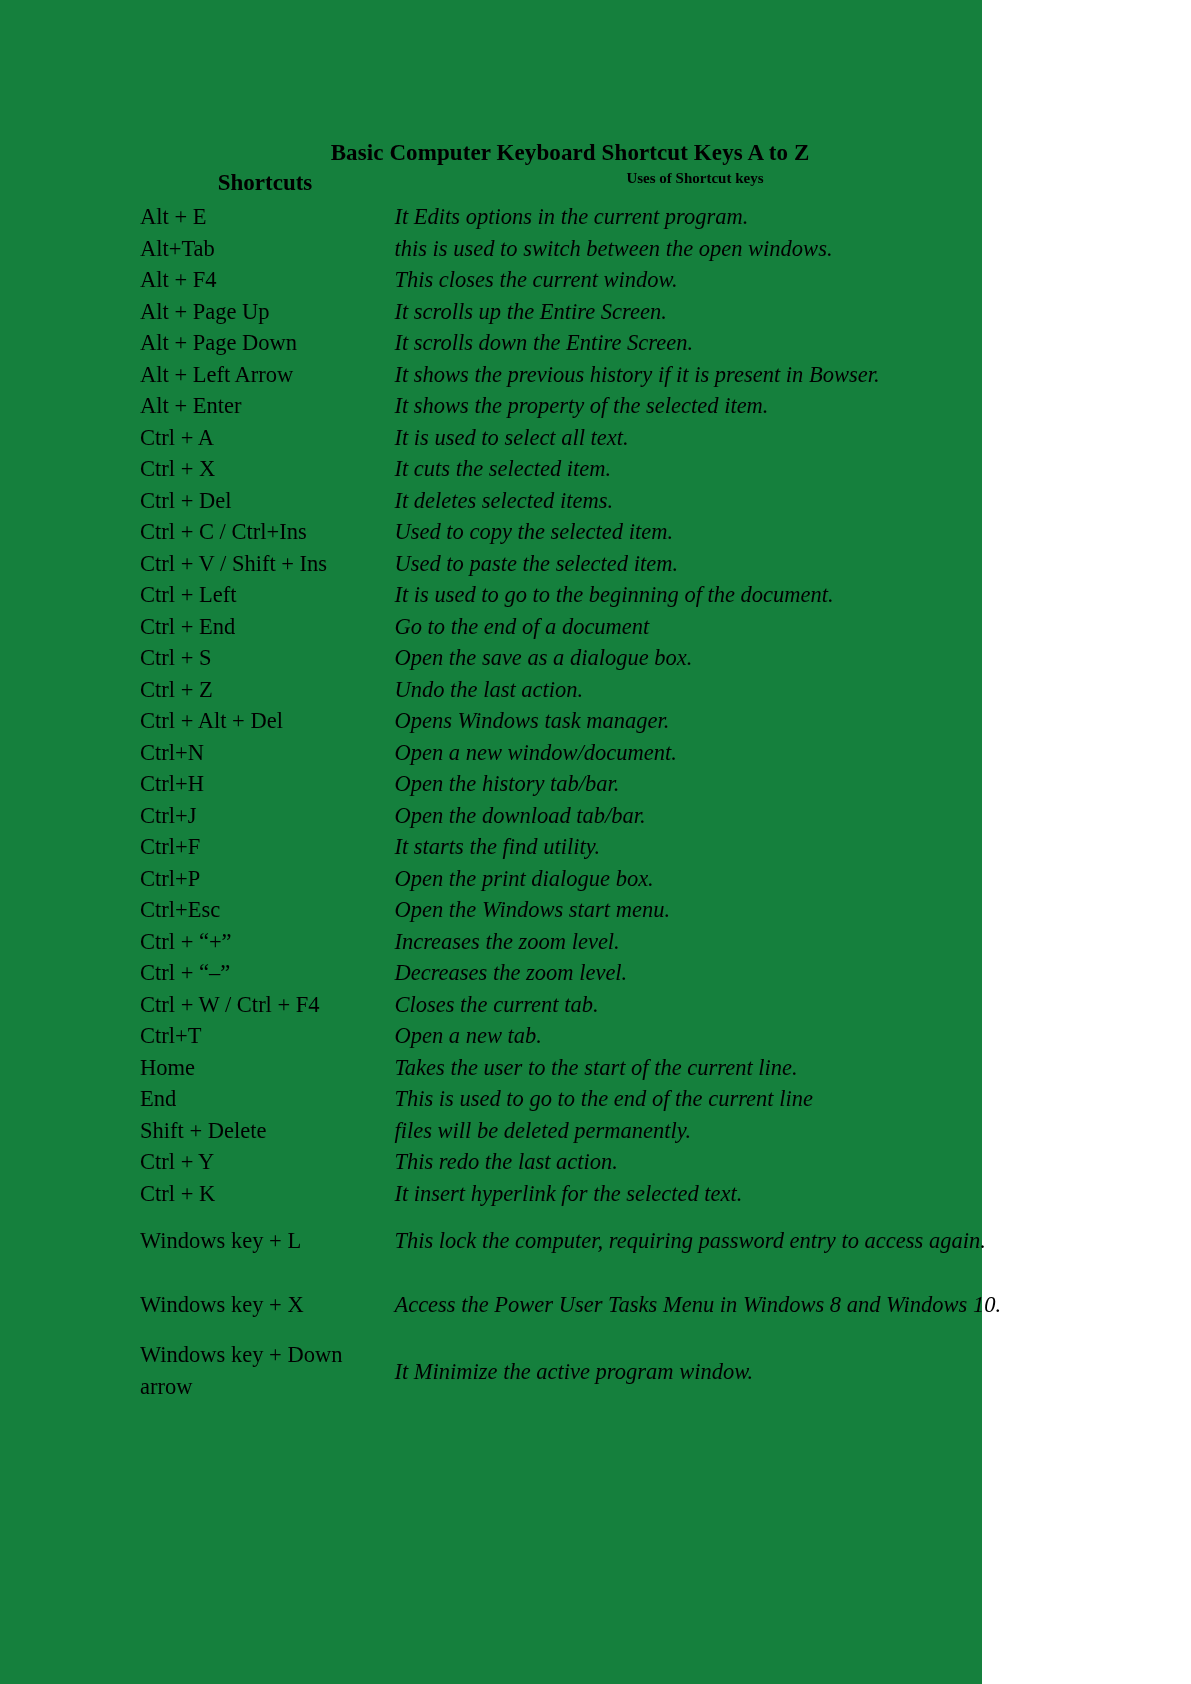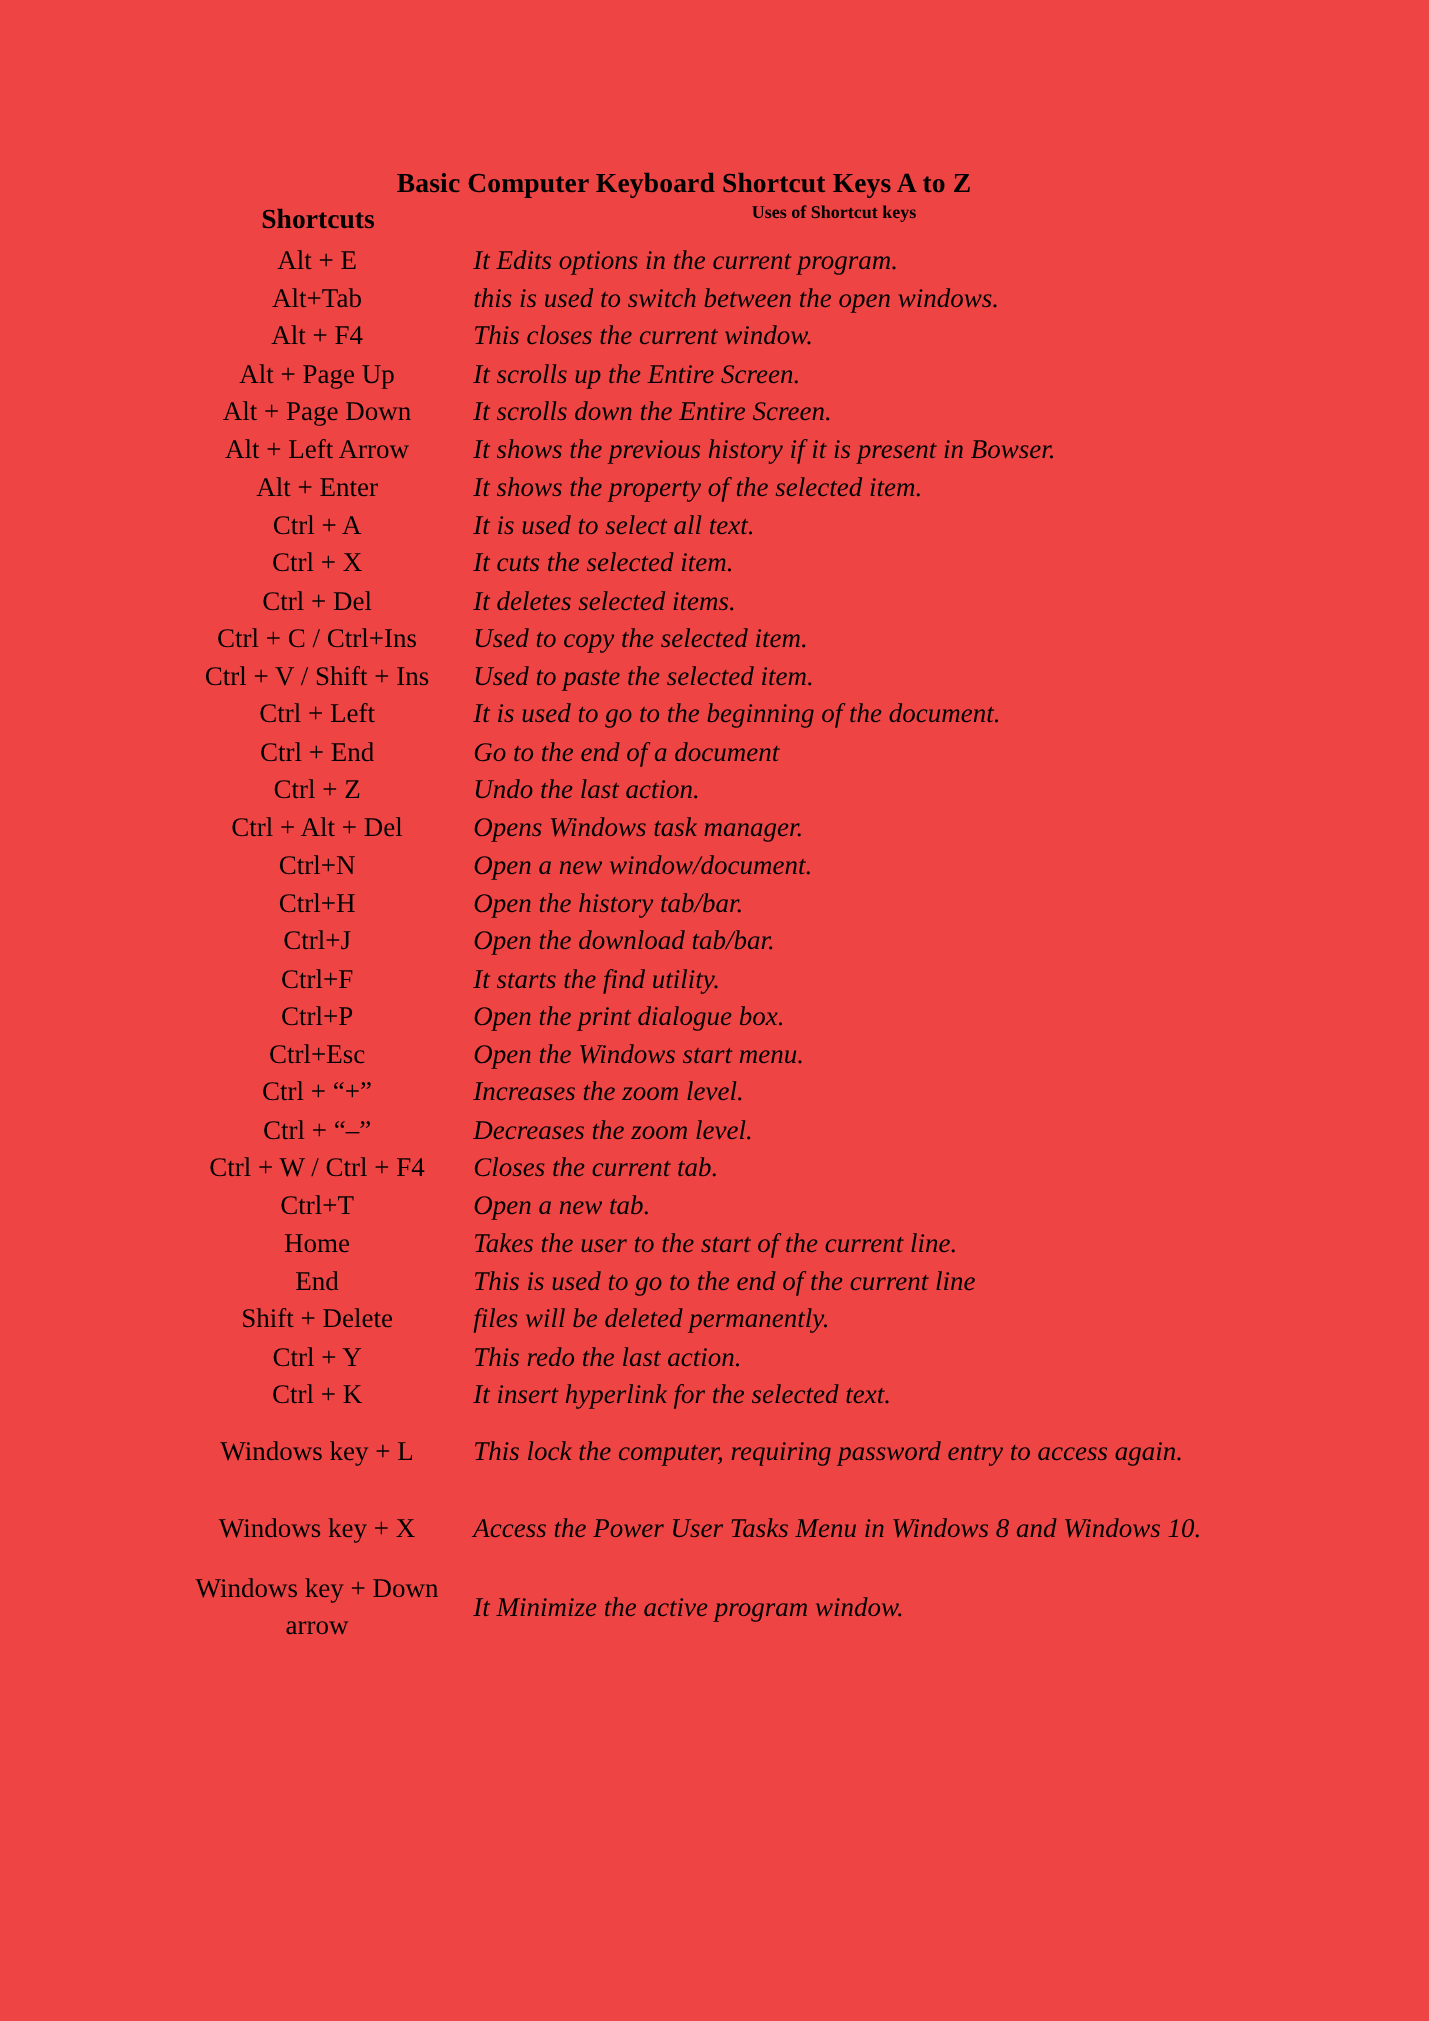--- a/index.html
+++ b/index.html
@@ -13,23 +13,23 @@
     position: relative;
     font-family: "Liberation Serif", "DejaVu Serif", serif;
     color: #000000;
     overflow: hidden;
   }
 
   .page {
     position: absolute;
     left: 0;
     top: 0;
-    width: 1191px;
+    width: 982px;
     height: 1684px;
-    background: #ef4444;
+    background: #15803d;
   }
 
   
   .doc-title {
     position: absolute;
     left: 140px;
     top: 139px;
     width: 860px;
     text-align: center;
     font-size: 23px;
@@ -78,21 +78,20 @@
     padding: 0;
     vertical-align: middle;
     line-height: 1.40;
     font-size: 22.5px;
     color: #000000;
   }
   .shortcut-table td.key-cell {
     width: 250px;
     padding-right: 6px;
     white-space: normal;
-    text-align: center;
   }
   .shortcut-table td.desc-cell {
     width: 630px;
     font-style: italic;
   }
   .shortcut-table tr.single-line td {
     height: 31.2px;
   }
   .shortcut-table tr.wrap-row td {
     height: 56px;
@@ -178,20 +177,24 @@
         </tr>
         <tr class="single-line">
           <td class="key-cell">Ctrl + Left</td>
           <td class="desc-cell">It is used to go to the beginning of the document.</td>
         </tr>
         <tr class="single-line">
           <td class="key-cell">Ctrl + End</td>
           <td class="desc-cell">Go to the end of a document</td>
         </tr>
         <tr class="single-line">
+          <td class="key-cell">Ctrl + S</td>
+          <td class="desc-cell">Open the save as a dialogue box.</td>
+        </tr>
+        <tr class="single-line">
           <td class="key-cell">Ctrl + Z</td>
           <td class="desc-cell">Undo the last action.</td>
         </tr>
         <tr class="single-line">
           <td class="key-cell">Ctrl + Alt + Del</td>
           <td class="desc-cell">Opens Windows task manager.</td>
         </tr>
         <tr class="single-line">
           <td class="key-cell">Ctrl+N</td>
           <td class="desc-cell">Open a new window/document.</td>

